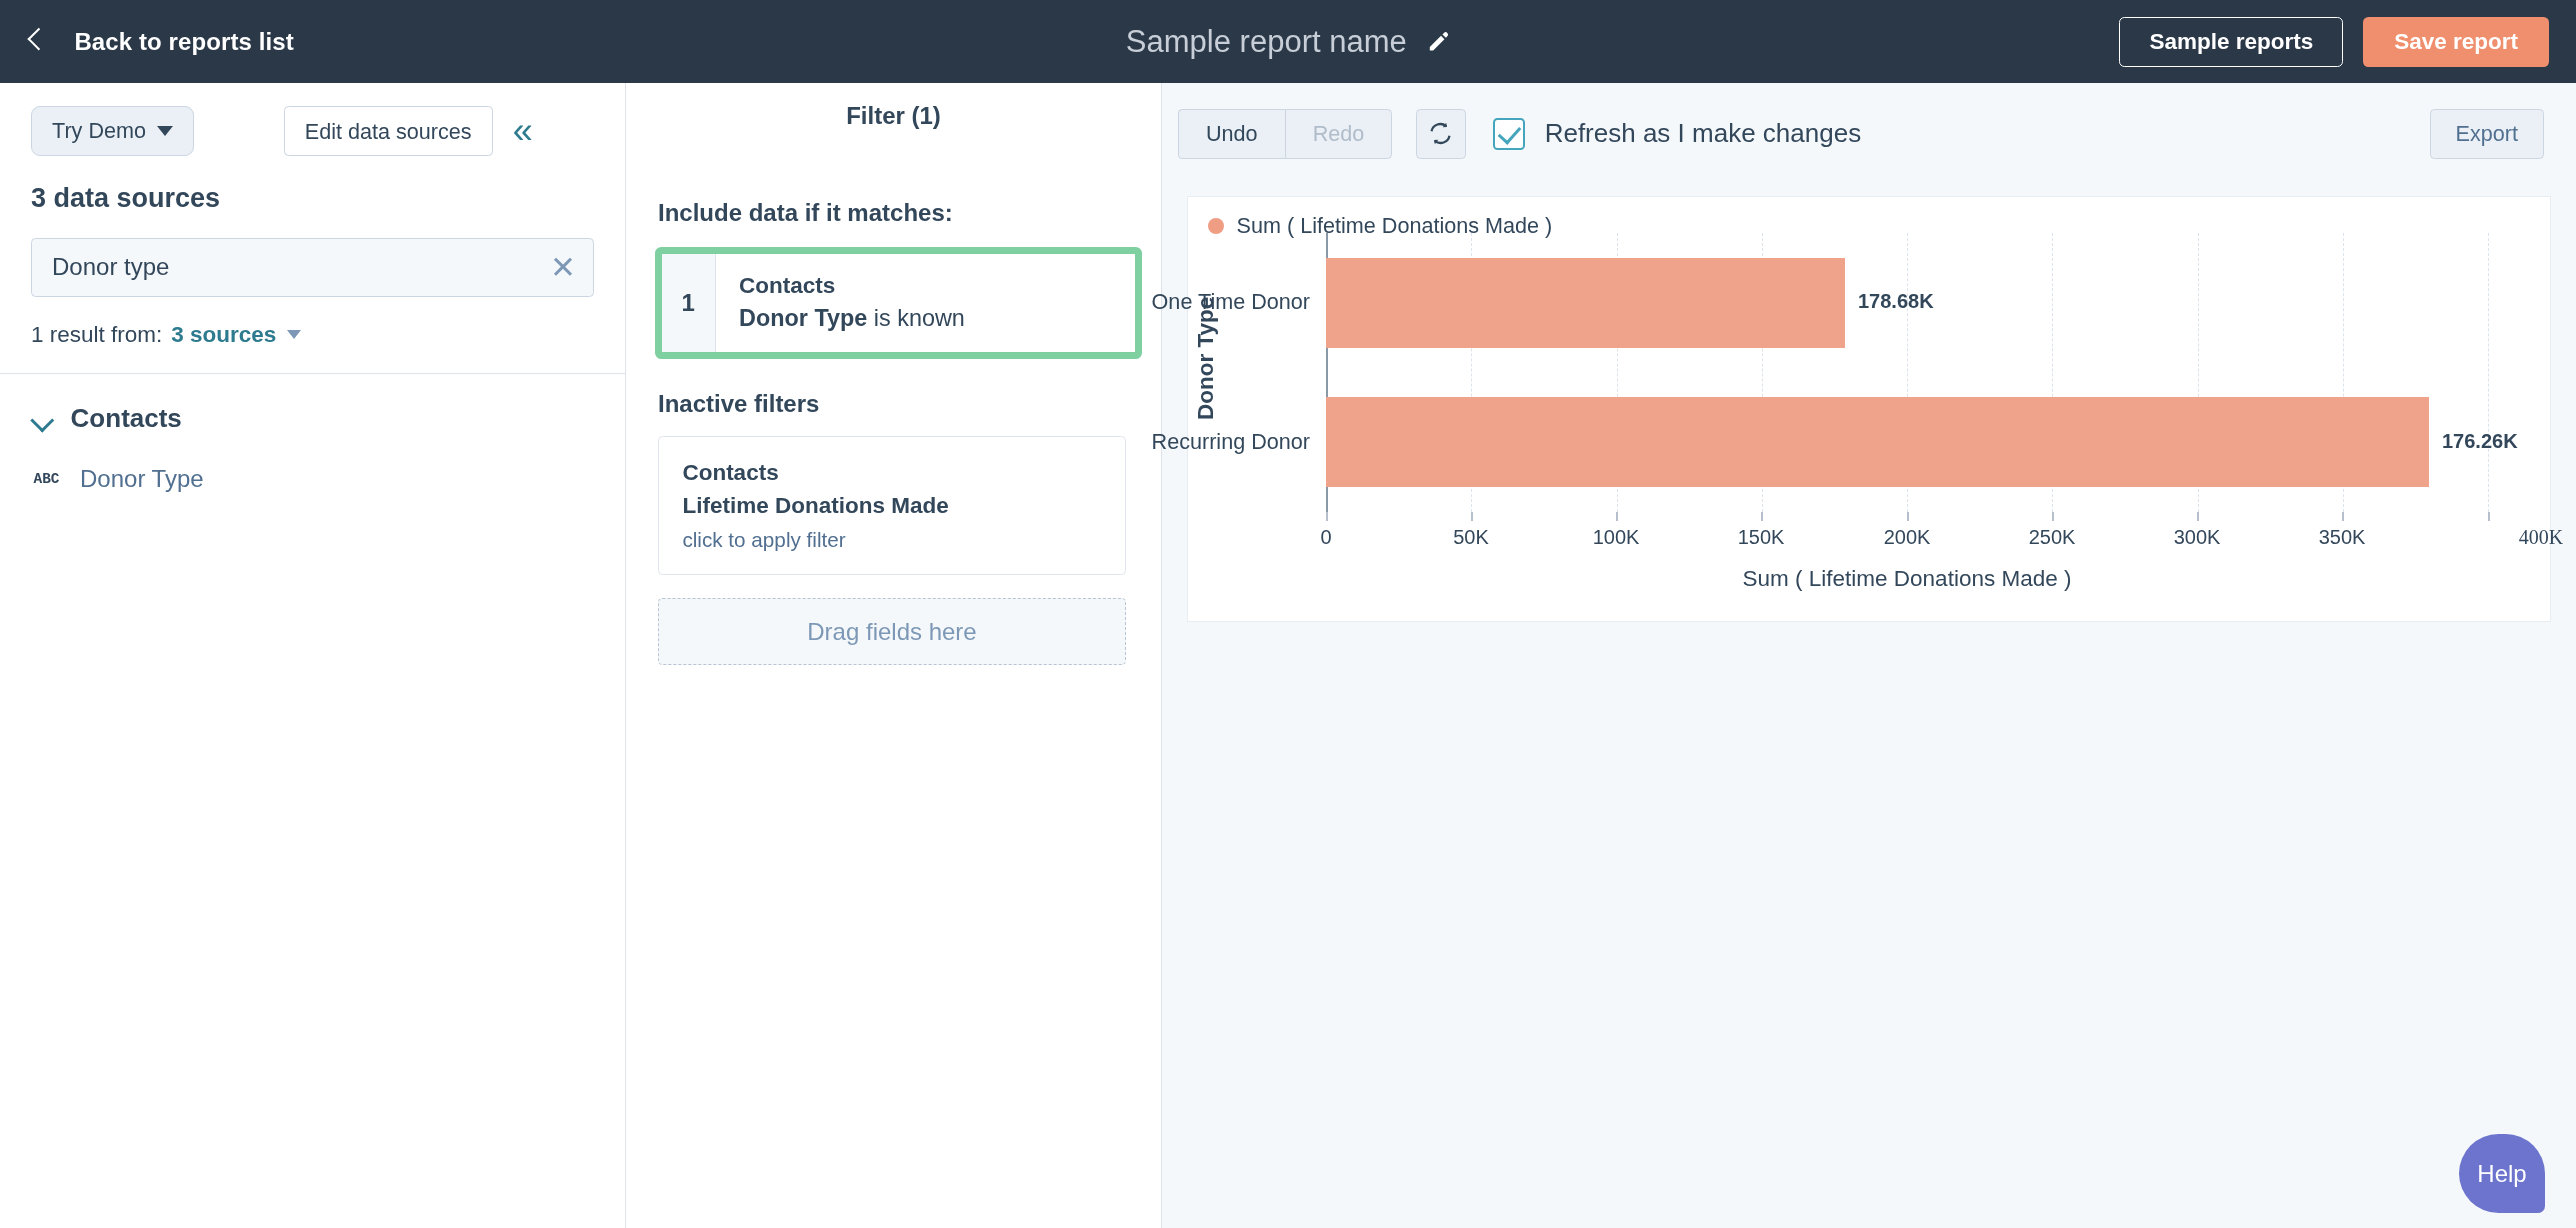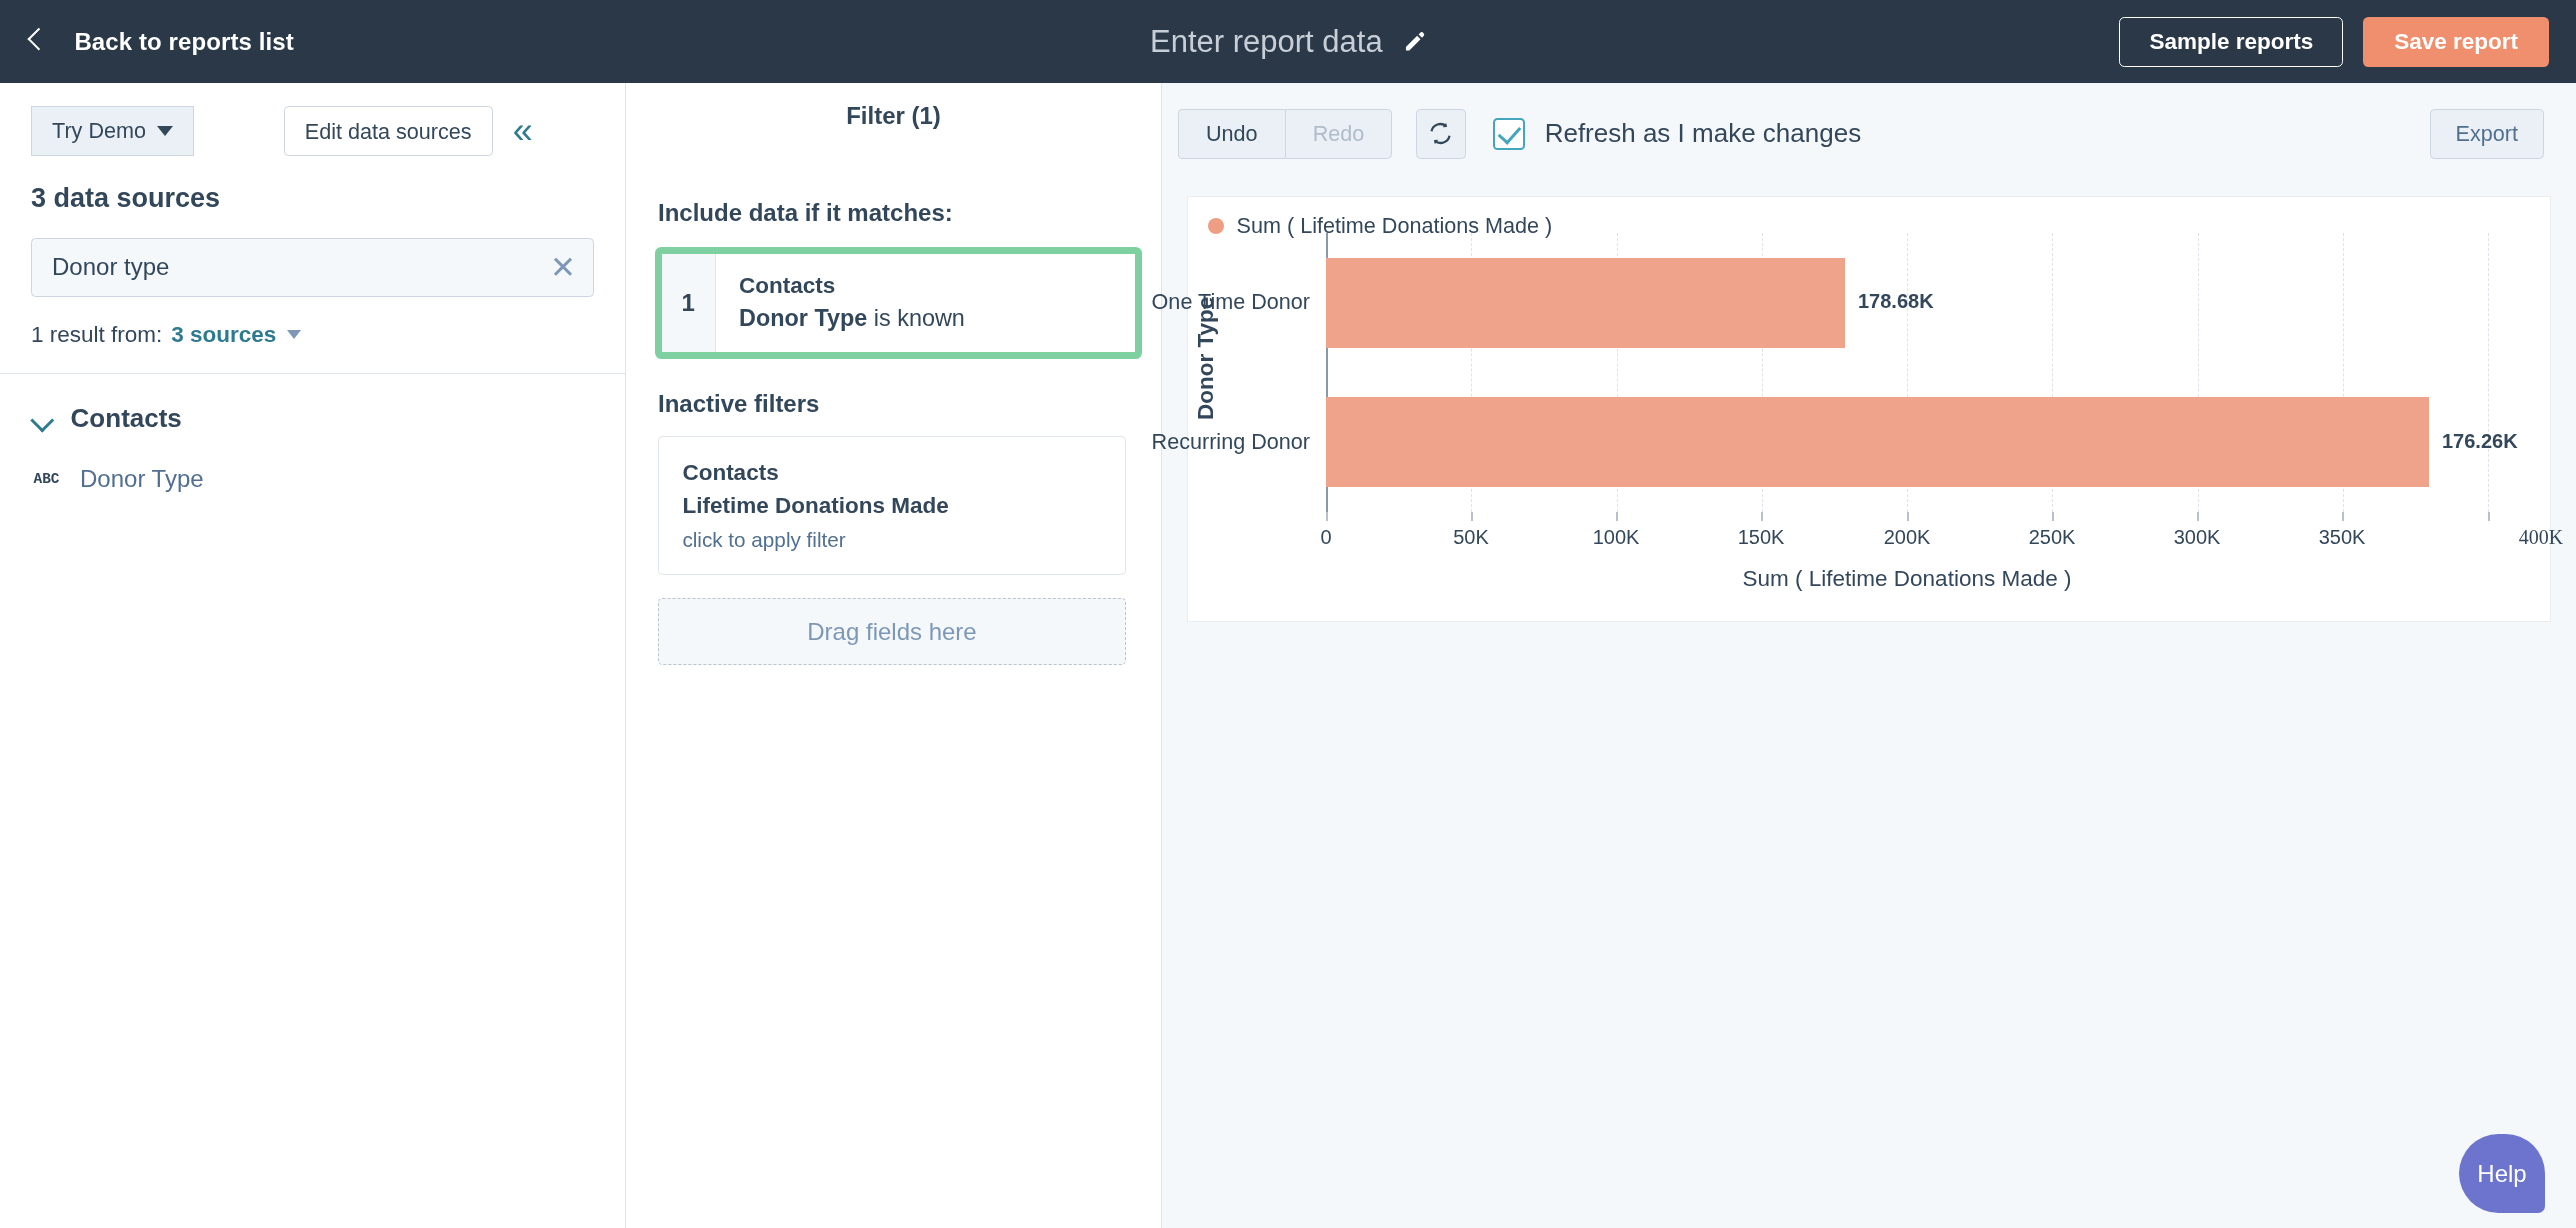--- a/index.html
+++ b/index.html
@@ -59,21 +59,21 @@
   
   #left-panel {
     position: absolute; left: 0; top: 83px; width: 626px; height: 1146px;
     background: #ffffff; border-right: 0.9px solid #dfe3eb;
   }
   #left-toolbar {
     display: flex; align-items: center; padding: 23.4px 0 0 31px; gap: 0;
   }
   .btn-light {
     background: #eaf0f6; border: 0.9px solid #cbd6e2; color: #33475b;
-    font-size: 21.6px; border-radius: 0; height: 50px; padding: 0 20px;
+    font-size: 21.6px; border-radius: 9px; height: 50px; padding: 0 20px;
     cursor: pointer; font-family: inherit; display: flex; align-items: center; gap: 10.8px;
   }
   .caret-down {
     width: 0; height: 0; border-left: 8px solid transparent;
     border-right: 8px solid transparent; border-top: 10px solid #33475b;
   }
   .btn-ghost {
     background: #ffffff; border: 0.9px solid #cbd6e2; color: #33475b;
     font-size: 21.6px; border-radius: 4.5px; height: 50px; padding: 0 20px;
     cursor: pointer; font-family: inherit; line-height: 49px;
@@ -314,21 +314,21 @@
 <body>
 
 <div id="topbar">
 
   <div id="back-link">
     <span id="back-chevron"></span>
     <span id="back-label">Back to reports list</span>
   </div>
 
   <div id="report-name-wrap">
-    <span id="report-name">Enter report data</span>
+    <span id="report-name">Sample report name</span>
     <svg id="pencil-icon" viewBox="0 0 24 24" fill="none">
       <path d="M3 17.5 L14.5 6 L18 9.5 L6.5 21 L3 21 Z" fill="#ffffff"></path>
       <path d="M16 4.5 L17.5 3 A2 2 0 0 1 21 6.5 L19.5 8 Z" fill="#ffffff"></path>
     </svg>
   </div>
 
   <div id="topbar-actions">
     <button class="btn-outline-white">Sample reports</button>
     <button class="btn-orange">Save report</button>
   </div>

